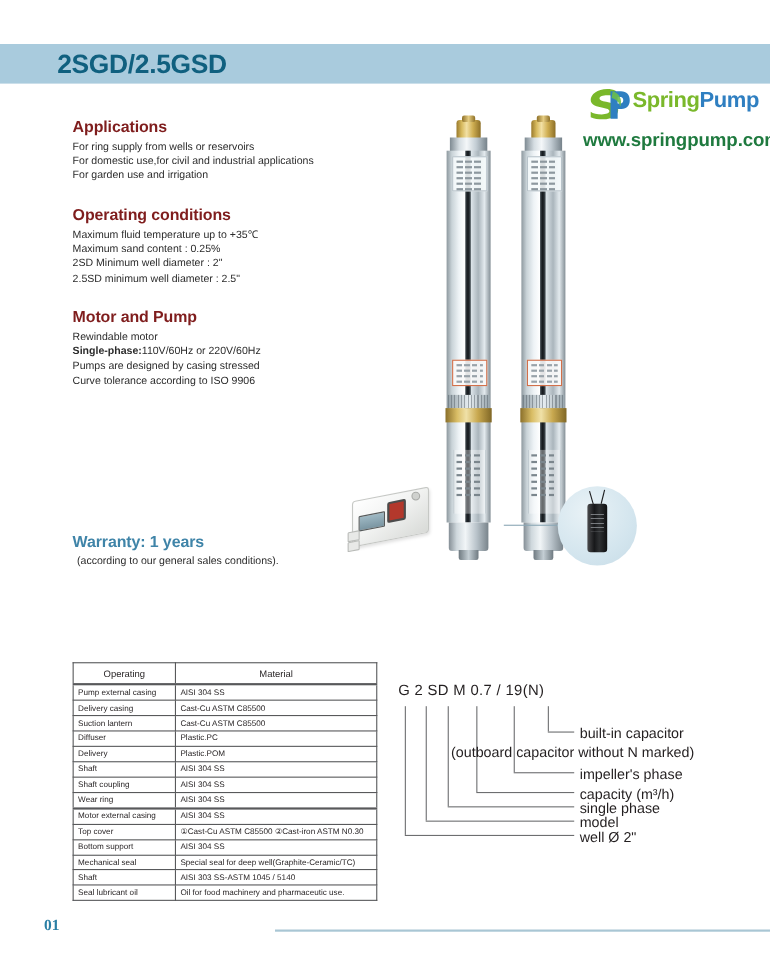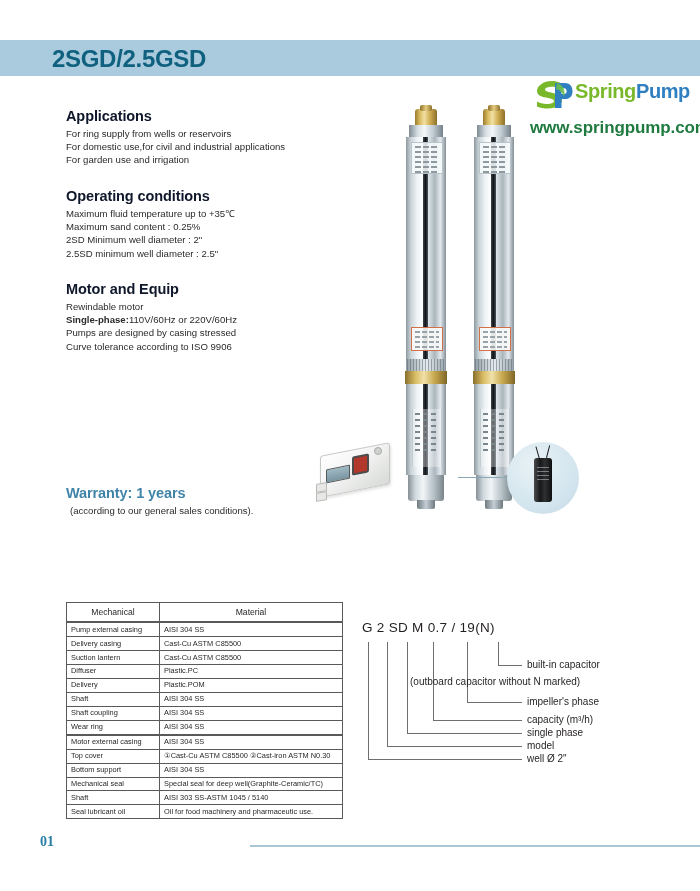--- a/index.html
+++ b/index.html
@@ -55,21 +55,21 @@
     font-weight: bold;
     color: #1f7a3f;
     letter-spacing: -0.1px;
   }
 
   
   .sec { position: absolute; left: 66px; }
   .sec-title {
     font-size: 14.5px;
     font-weight: bold;
-    color: #0f172a;
+    color: #7f1d1d;
     margin: 0 0 3px 0;
     letter-spacing: -0.1px;
   }
   .sec-line {
     font-size: 9.6px;
     line-height: 13.2px;
     color: #2b2b2b;
     white-space: nowrap;
   }
   .sec-line b { font-weight: bold; }
@@ -249,21 +249,21 @@
   .comp-table tr.grp-start td { border-top: 2.4px double #58595b; }
 
   
   .model-code { position: absolute; left: 362px; top: 620px; width: 320px; height: 150px; }
   .mc-title {
     position:absolute; left:0; top:0;
     font-size: 13.5px; font-weight: normal; color: #231f20;
     letter-spacing: 0.3px; white-space: nowrap;
   }
   .mc-label {
-    position:absolute; font-size: 10px; color:#231f20; white-space: nowrap;
+    position:absolute; font-size: 13px; color:#231f20; white-space: nowrap;
   }
   .mc-v { position:absolute; width:1px; background:#6d6e70; }
   .mc-h { position:absolute; height:1px; background:#6d6e70; }
 
   
   .page-num {
     position:absolute; left:40px; top:834px;
     font-family: "Liberation Serif", serif;
     font-size: 14px; font-weight: bold; color: #2a7fa5;
   }
@@ -299,21 +299,21 @@
 
 <div class="sec" id="sec-operating">
   <div class="sec-title">Operating conditions</div>
   <div class="sec-line">Maximum fluid temperature up to +35℃</div>
   <div class="sec-line">Maximum sand content : 0.25%</div>
   <div class="sec-line">2SD Minimum well diameter : 2"</div>
   <div class="sec-line">2.5SD minimum well diameter : 2.5"</div>
 </div>
 
 <div class="sec" id="sec-motor">
-  <div class="sec-title">Motor and Equip</div>
+  <div class="sec-title">Motor and Pump</div>
   <div class="sec-line">Rewindable motor</div>
   <div class="sec-line"><b>Single-phase:</b><span>110V/60Hz or 220V/60Hz</span></div>
   <div class="sec-line">Pumps are designed by casing stressed</div>
   <div class="sec-line">Curve tolerance according to ISO 9906</div>
 </div>
 
 <div class="sec" id="sec-warranty">
   <div class="sec-title">Warranty: 1 years</div>
   <div class="sec-line">(according to our general sales conditions).</div>
 </div>
@@ -399,21 +399,21 @@
   <div class="cap-circle">
     <div class="cap-wire-a"></div>
     <div class="cap-wire-b"></div>
     <div class="cap-body"></div>
   </div>
 </div>
 
 <table class="comp-table">
   <thead>
     <tr class="hdr">
-      <th class="col-c">Mechanical</th>
+      <th class="col-c">Operating</th>
       <th>Material</th>
     </tr>
   </thead>
   <tbody>
     <tr>
         <td class="col-c">Pump external casing</td>
         <td>AISI 304 SS</td>
       </tr>
     <tr>
         <td class="col-c">Delivery casing</td>

